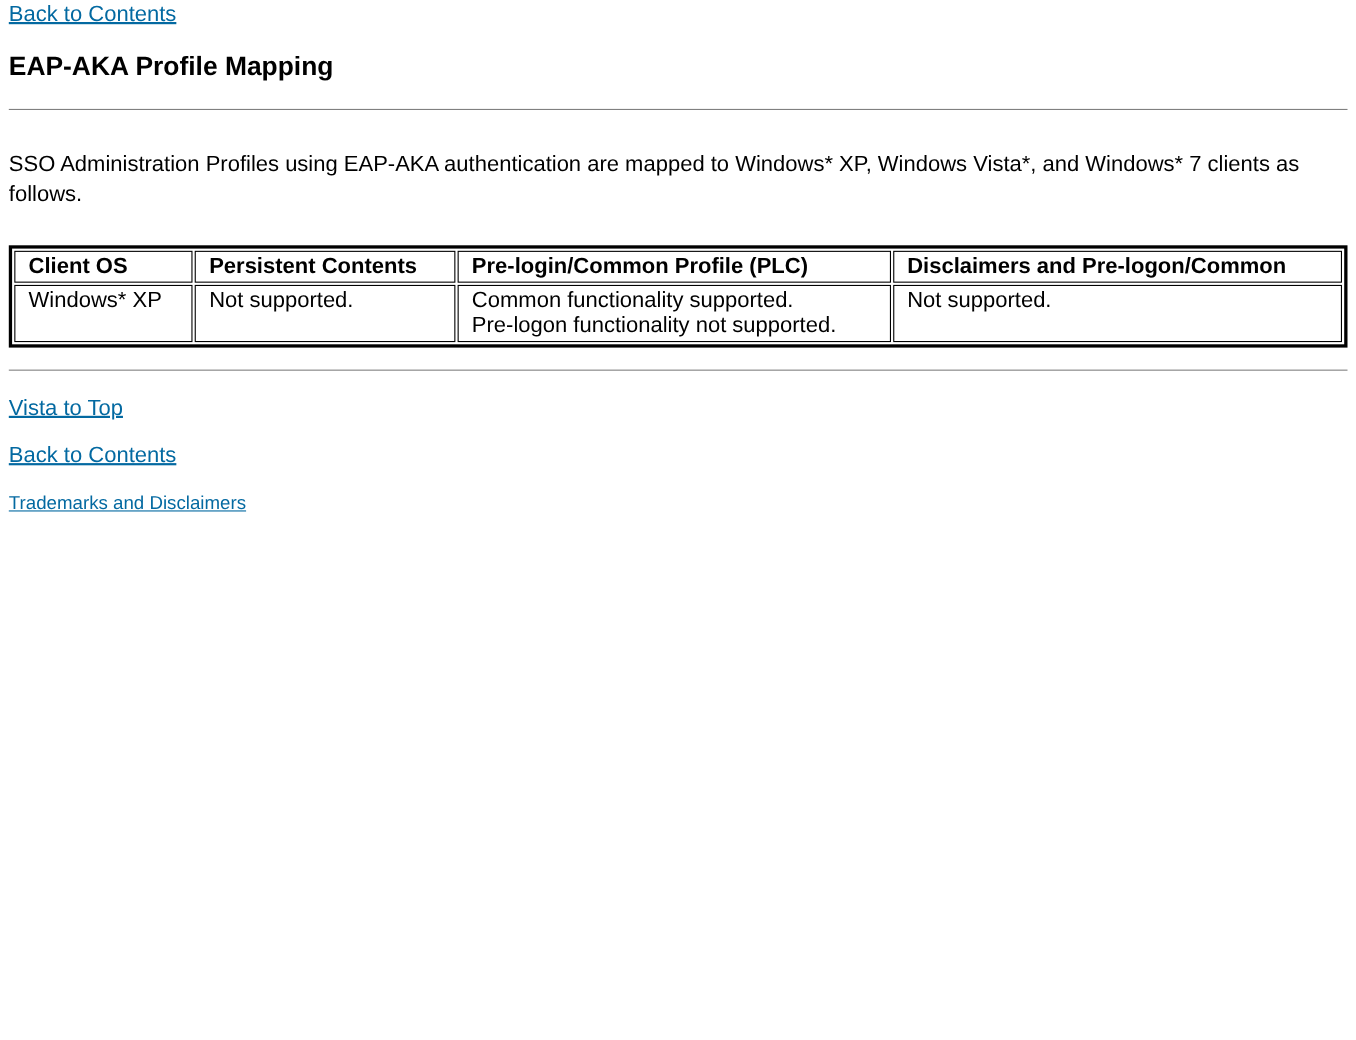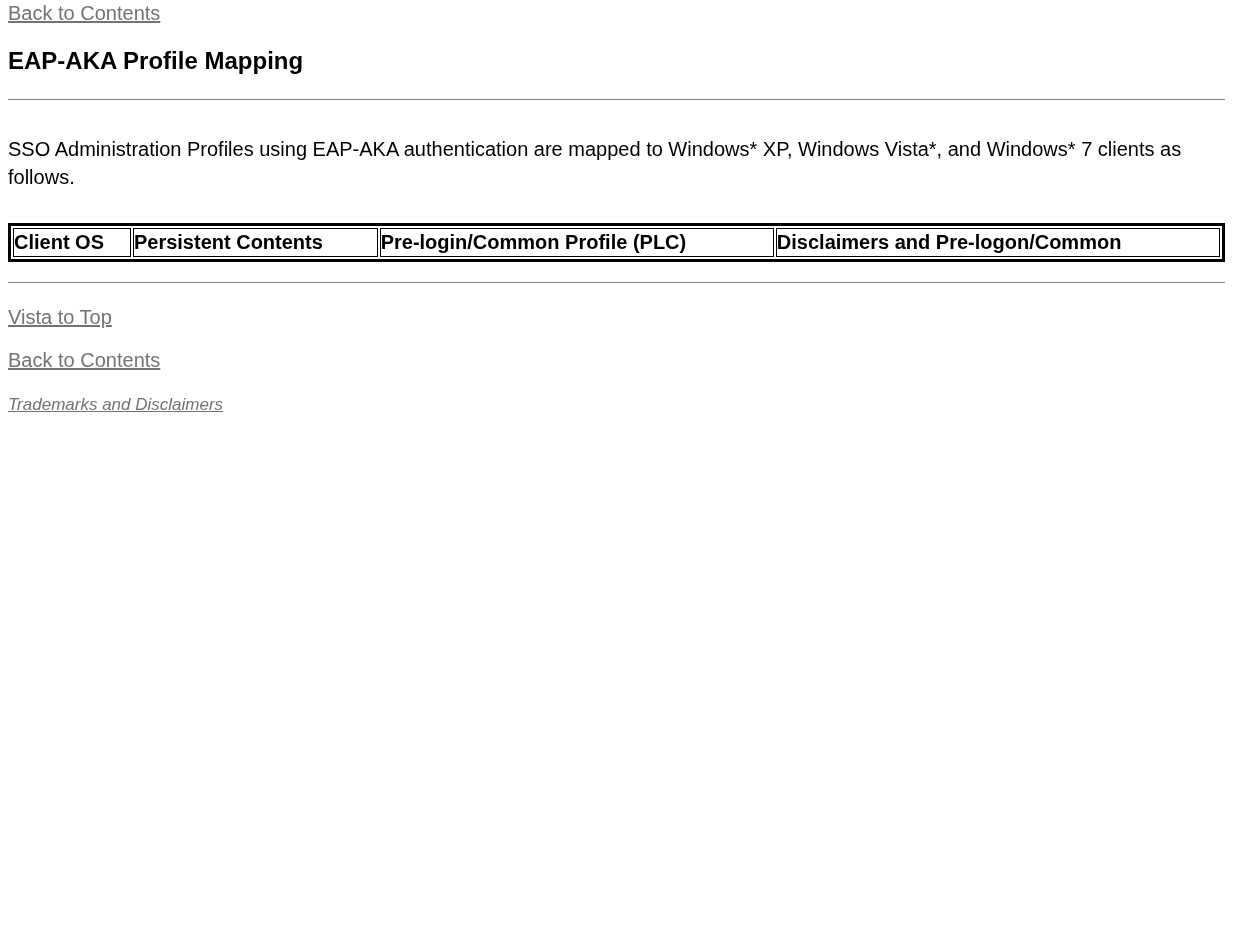--- a/index.html
+++ b/index.html
@@ -4,21 +4,21 @@
   <style>
     body {
       font-family: Verdana, Geneva, sans-serif;
       font-size: 20px;
       margin: 0;
       padding: 2px 8px;
       color: #000;
       background: #fff;
     }
     a {
-      color: #737373;
+      color: #0369a1;
       text-decoration: underline;
     }
     h2 {
       font-size: 24px;
       font-weight: bold;
       margin: 22px 0 24px 0;
     }
     hr {
       border: none;
       border-top: 1px solid #808080;
@@ -32,34 +32,33 @@
     }
     table {
       border-collapse: separate;
       border-spacing: 2px;
       border: 3px solid #000;
       width: 100%;
       margin-bottom: 4px;
     }
     th, td {
       border: 1px solid #000;
-      padding: 2px 0;
+      padding: 2px 12px;
       text-align: left;
       vertical-align: top;
       font-size: 20px;
     }
     th {
       font-weight: bold;
     }
     .link-block {
       margin: 20px 0;
     }
     .small-link {
       font-size: 17px;
-      font-style: italic;
     }
     .top-link {
       display: inline-block;
       margin-top: 0;
     }
   </style>
 </head>
 <body>
 
 
@@ -73,20 +72,29 @@
 <p>SSO Administration Profiles using EAP-AKA authentication are mapped to Windows* XP, Windows Vista*, and Windows* 7 clients as follows.</p>
 
 <table>
   <tbody>
       <tr>
     <th>Client OS</th>
     <th>Persistent Contents</th>
     <th>Pre-login/Common Profile (PLC)</th>
     <th>Disclaimers and Pre-logon/Common</th>
   </tr>
+  <tr>
+    <td>Windows* XP</td>
+    <td>Not supported.</td>
+    <td>
+      <span>Common functionality supported.</span><br>
+      <span>Pre-logon functionality not supported.</span>
+    </td>
+    <td>Not supported.</td>
+  </tr>
 </tbody>
   </table>
 
 <hr>
 
 <div class="link-block">
   <a href="#">Vista to Top</a>
 </div>
 
 <div class="link-block">

